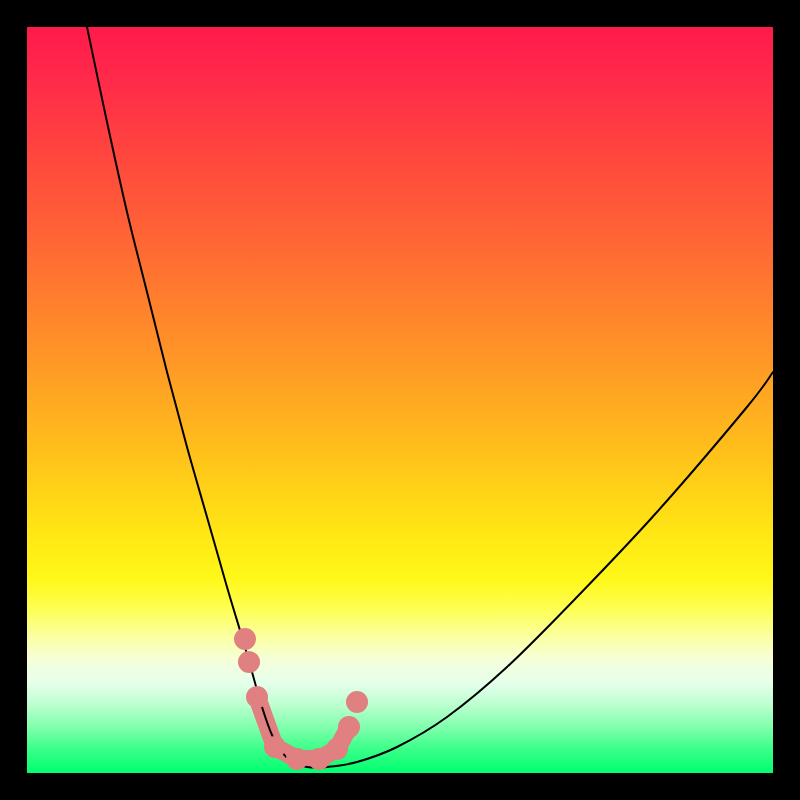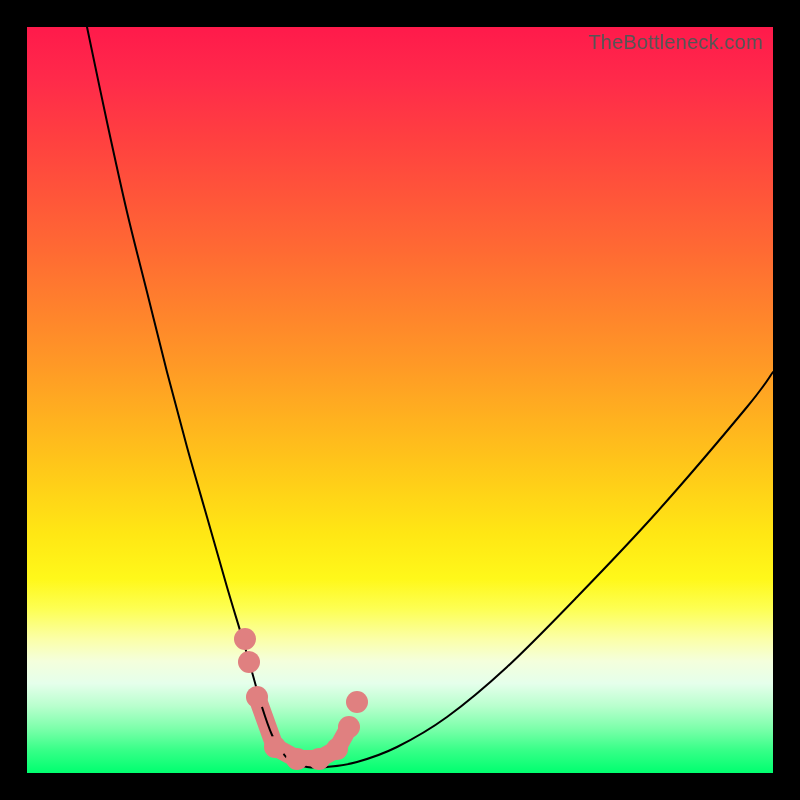--- a/index.html
+++ b/index.html
@@ -80,21 +80,20 @@
     stroke-width: 18;
     stroke-linecap: round;
   }
 </style>
 </head>
 <body>
 
 <div class="frame">
   <div class="plot">
 
-    <div class="watermark">TheBottleneck.com</div>
 
     <svg class="curve" viewBox="0 0 746 746">
       <g id="marker-links">
           <line x1="230" y1="670" x2="248" y2="720" class="marker-link"></line>
           <line x1="248" y1="720" x2="270" y2="732" class="marker-link"></line>
           <line x1="270" y1="732" x2="292" y2="732" class="marker-link"></line>
           <line x1="292" y1="732" x2="310" y2="722" class="marker-link"></line>
           <line x1="310" y1="722" x2="322" y2="700" class="marker-link"></line>
         </g>
       <path id="main-curve" class="line" d="M 60 0 C 63.333333333333336 15.833333333333334, 73.33333333333333 64.16666666666667, 80 95 C 86.66666666666667 125.83333333333333, 93.33333333333333 156.66666666666666, 100 185 C 106.66666666666667 213.33333333333334, 113.33333333333333 238.33333333333334, 120 265 C 126.66666666666667 291.6666666666667, 133.33333333333334 319.1666666666667, 140 345 C 146.66666666666666 370.8333333333333, 153.33333333333334 395.8333333333333, 160 420 C 166.66666666666666 444.1666666666667, 173.33333333333334 466.6666666666667, 180 490 C 186.66666666666666 513.3333333333334, 194.16666666666666 540, 200 560 C 205.83333333333334 580, 210.83333333333334 595.8333333333334, 215 610 C 219.16666666666666 624.1666666666666, 221.66666666666666 633.3333333333334, 225 645 C 228.33333333333334 656.6666666666666, 231.66666666666666 669.5, 235 680 C 238.33333333333334 690.5, 241.66666666666666 700.5, 245 708 C 248.33333333333334 715.5, 251.66666666666666 720.5, 255 725 C 258.3333333333333 729.5, 260.8333333333333 732.5, 265 735 C 269.1666666666667 737.5, 274.1666666666667 739.1666666666666, 280 740 C 285.8333333333333 740.8333333333334, 291.6666666666667 740.8333333333334, 300 740 C 308.3333333333333 739.1666666666666, 318.3333333333333 738.3333333333334, 330 735 C 341.6666666666667 731.6666666666666, 355 727.5, 370 720 C 385 712.5, 401.6666666666667 703.3333333333334, 420 690 C 438.3333333333333 676.6666666666666, 458.3333333333333 660, 480 640 C 501.6666666666667 620, 525 595.8333333333334, 550 570 C 575 544.1666666666666, 601.6666666666666 516.6666666666666, 630 485 C 658.3333333333334 453.3333333333333, 700.6666666666666 403.3333333333333, 720 380 C 739.3333333333334 356.6666666666667, 741.6666666666666 350.8333333333333, 746 345"></path>

